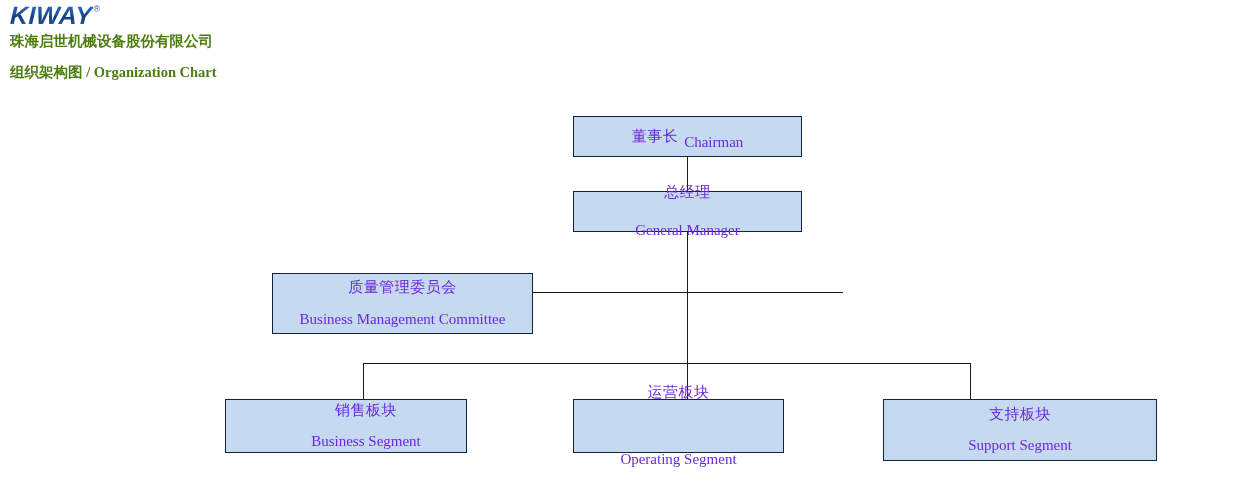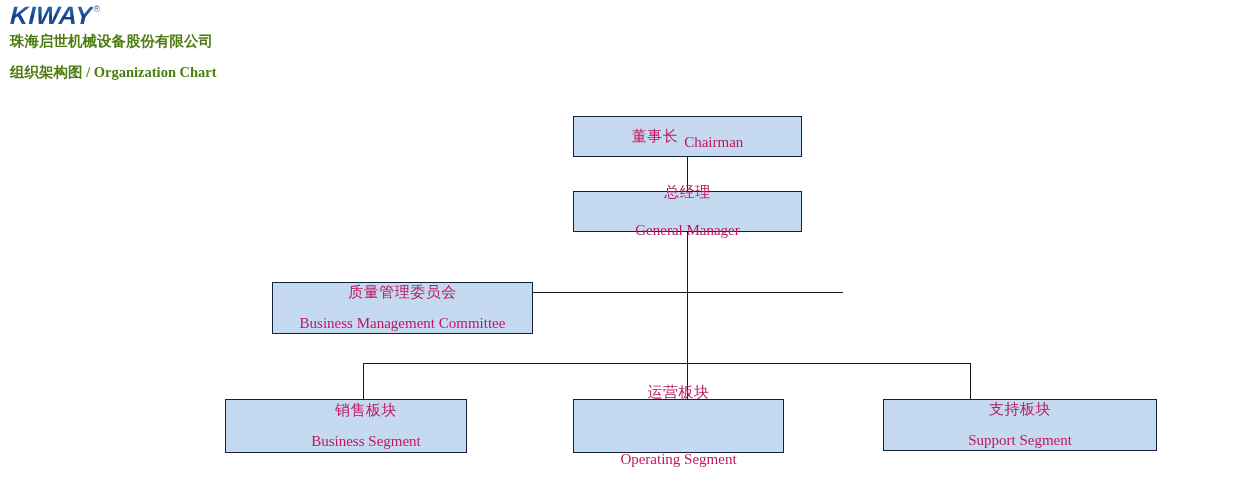--- a/index.html
+++ b/index.html
@@ -94,21 +94,21 @@
   .node {
     position: absolute;
     box-sizing: border-box;
     background: #c5d9f1;
     border: 1.5px solid #14213d;
     display: flex;
     flex-direction: column;
     align-items: center;
     justify-content: center;
     text-align: center;
-    color: #be185d;
+    color: #6d28d9;
     line-height: 1.28;
   }
   .node .cn {
     font-size: 15px;
     font-family: "DejaVu Sans", "Liberation Sans", sans-serif;
     letter-spacing: 0.5px;
   }
   .node .en {
     font-size: 15px;
     font-family: "Liberation Serif", "DejaVu Serif", serif;
@@ -151,34 +151,34 @@
   <div class="node inline" style="left:573px; top:116px; width:229px; height:41px;">
     <span class="cn">董事长</span>
     <span class="en">Chairman</span>
   </div>
 
   <div class="node inline" style="left:573px; top:191px; width:229px; height:41px;flex-direction:column;">
     <span class="cn">总经理</span>
     <span class="en">General Manager</span>
   </div>
 
-  <div class="node" style="left:272px; top:282px; width:261px; height:52px;">
+  <div class="node" style="left:272px; top:273px; width:261px; height:61px;">
     <span class="cn">质量管理委员会</span>
     <span class="en">Business Management Committee</span>
   </div>
 
 
   <div class="node" style="left:225px; top:399px; width:242px; height:54px;padding-left:40px;">
     <span class="cn">销售板块</span>
     <span class="en">Business Segment</span>
   </div>
 
   <div class="node" style="left:573px; top:399px; width:211px; height:54px;gap:36px;">
     <span class="cn">运营板块</span>
     <span class="en">Operating Segment</span>
   </div>
 
-  <div class="node" style="left:883px; top:399px; width:274px; height:52px;">
+  <div class="node" style="left:883px; top:399px; width:274px; height:62px;">
     <span class="cn">支持板块</span>
     <span class="en">Support Segment</span>
   </div>
 
 </div>
 
 </body></html>

